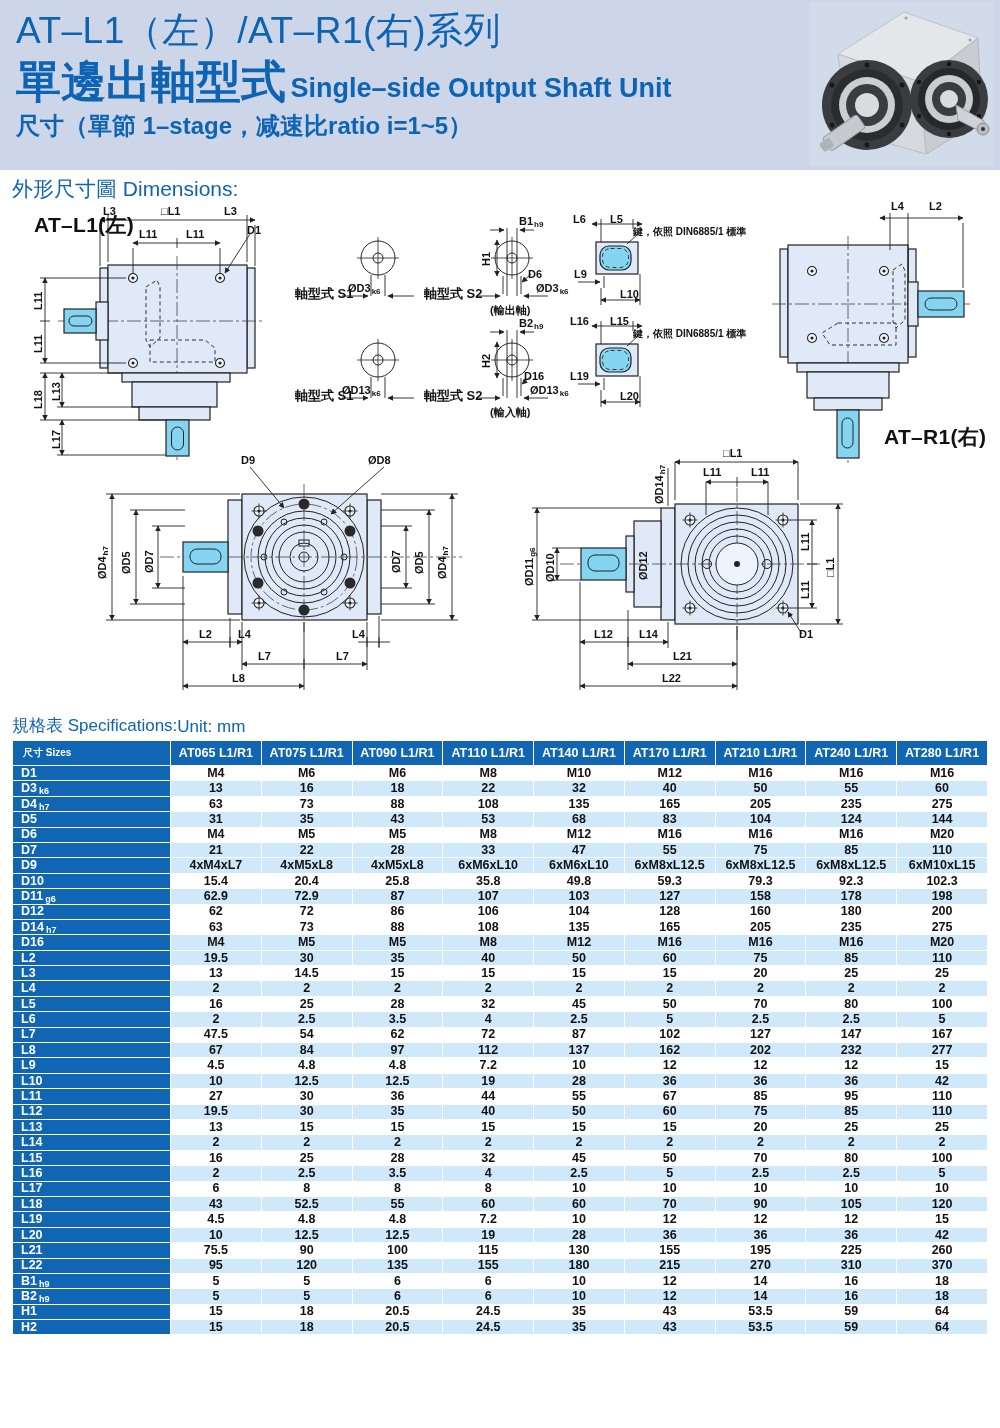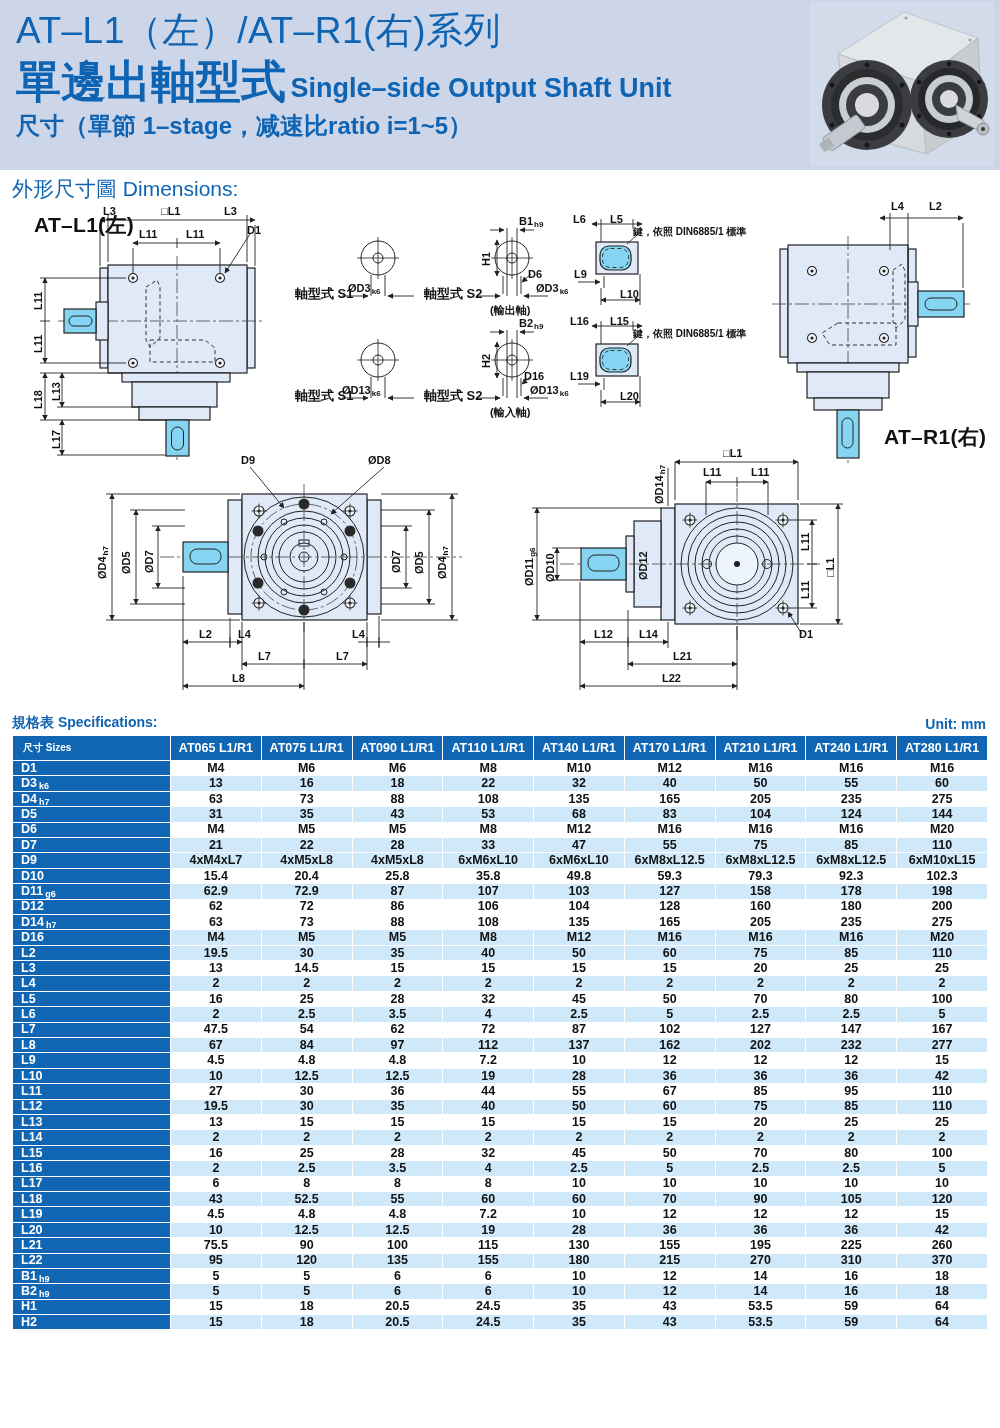--- a/index.html
+++ b/index.html
@@ -27,21 +27,21 @@
   #labels{position:absolute;left:0;top:0;width:1000px;height:540px;z-index:2}
   .dim{position:absolute;font-size:11px;font-weight:bold;color:#111;white-space:nowrap;line-height:1}
   .dim.cjk{font-size:13px}
   .dim.cjk2{font-size:11px}
   .dim.note{font-size:10px}
   .dim.model{font-size:21px;letter-spacing:0.3px}
   .lsub{font-size:8px;margin-left:1px;position:relative;top:2px;font-weight:bold}
 
   
   .spec{height:718px;background:#fff;padding:1px 12px 0}
-  .spechead{display:flex;justify-content:space-between;align-items:flex-end;color:var(--accent);font-weight:bold;font-size:14px;padding:3px 2px 3px 0}
+  .spechead{display:flex;justify-content:flex-start;align-items:flex-end;color:var(--accent);font-weight:normal;font-size:17px;padding:3px 2px 3px 0}
   table{width:100%;border-collapse:collapse;table-layout:fixed}
   th,td{border:1px solid #fff;font-weight:bold;text-align:center;padding:0;font-size:12.5px;color:#111;height:15.4px;line-height:1.02;overflow:hidden}
   thead th{background:var(--thblue);color:#fff;height:25px;font-size:12.5px}
   thead th.first{width:158px;text-align:left;padding-left:10px;font-size:10px}
   tbody th{background:var(--thblue);color:#fff;text-align:left;padding-left:8px;font-size:12.5px}
   tbody td{background:#fff}
   tbody tr.alt td{background:var(--rowalt)}
   .rsub{font-size:9px;margin-left:2px;position:relative;top:2px;font-weight:bold}
 
   

